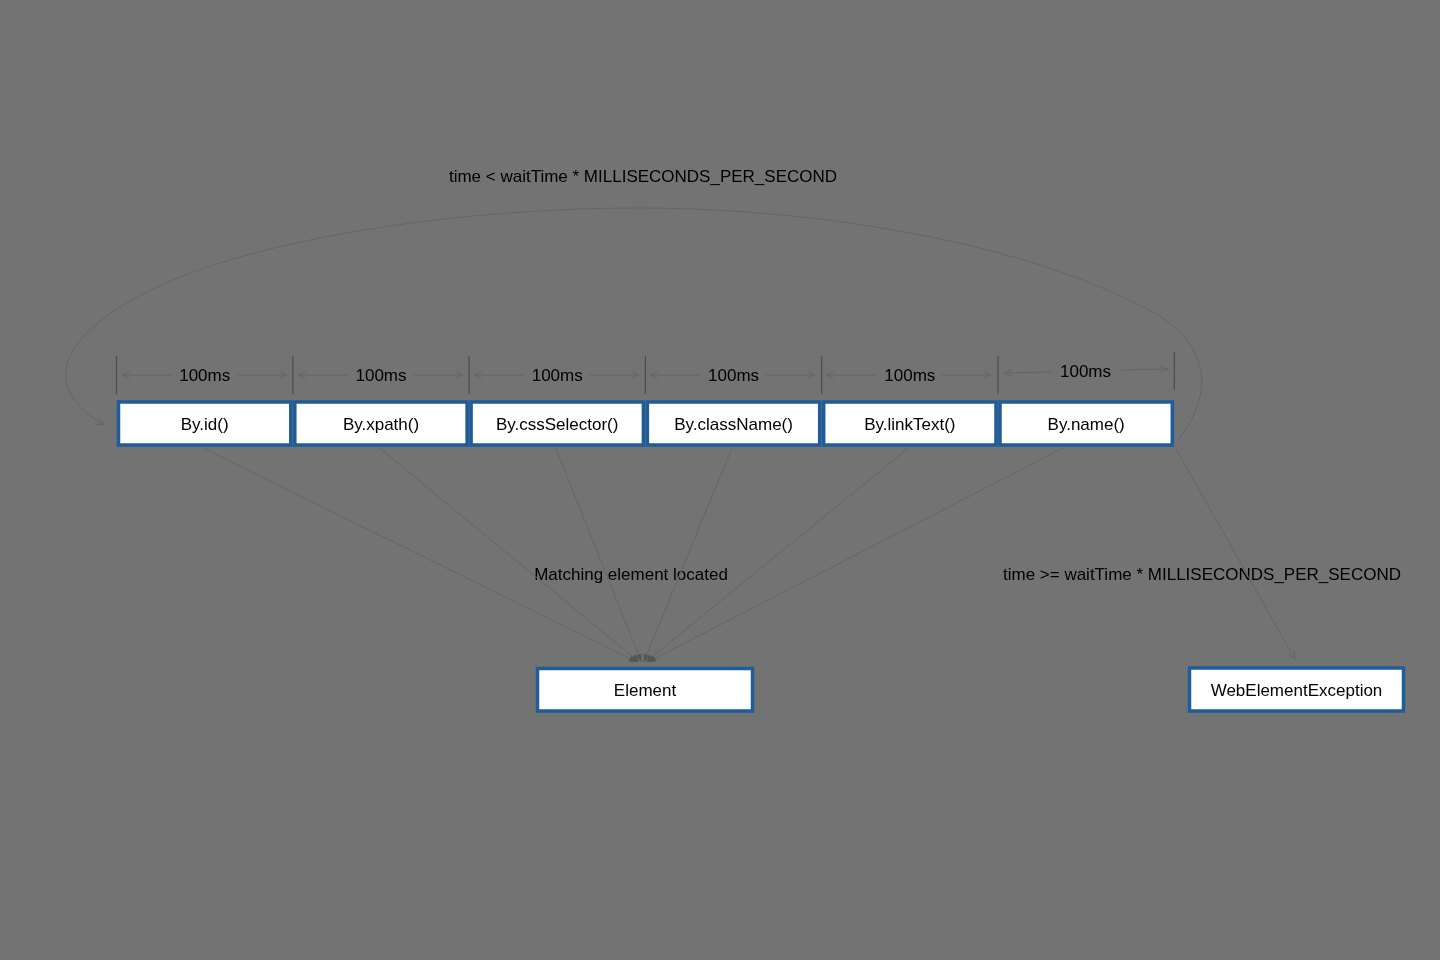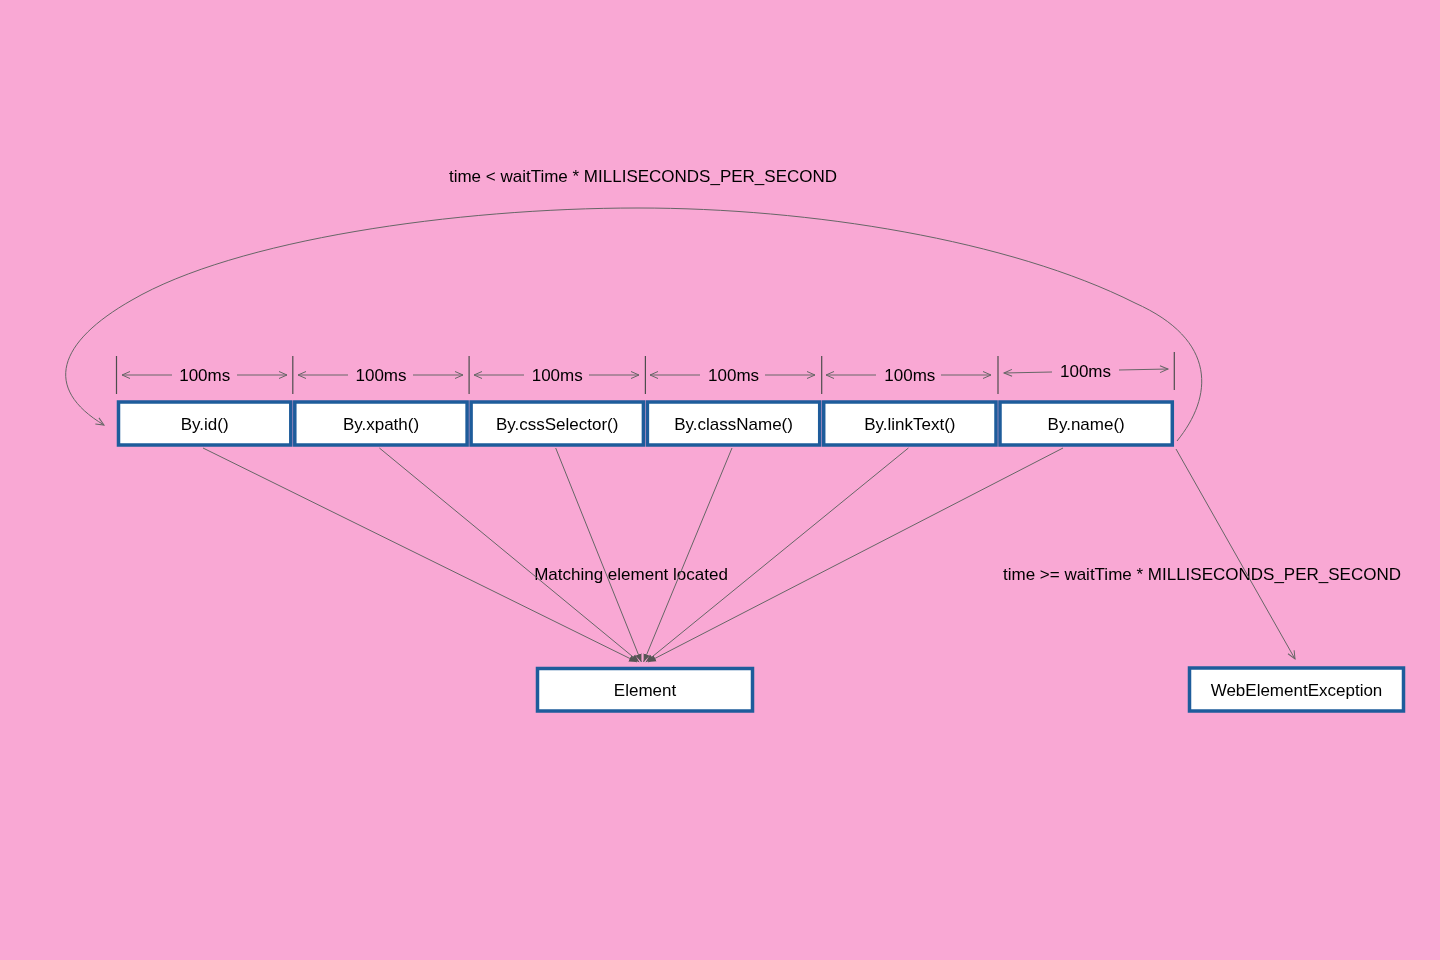--- a/index.html
+++ b/index.html
@@ -8,21 +8,21 @@
     background: #ffffff;
     width: 1440px;
     height: 960px;
     overflow: hidden;
     font-family: "Liberation Sans", sans-serif;
   }
   .canvas {
     position: relative;
     width: 1440px;
     height: 960px;
-    background: #f9a8d4;
+    background: #737373;
   }
   svg text {
     font-family: "Liberation Sans", sans-serif;
     fill: #000000;
   }
   .annotation {
     font-size: 17px;
   }
   .box-label {
     font-size: 17px;

